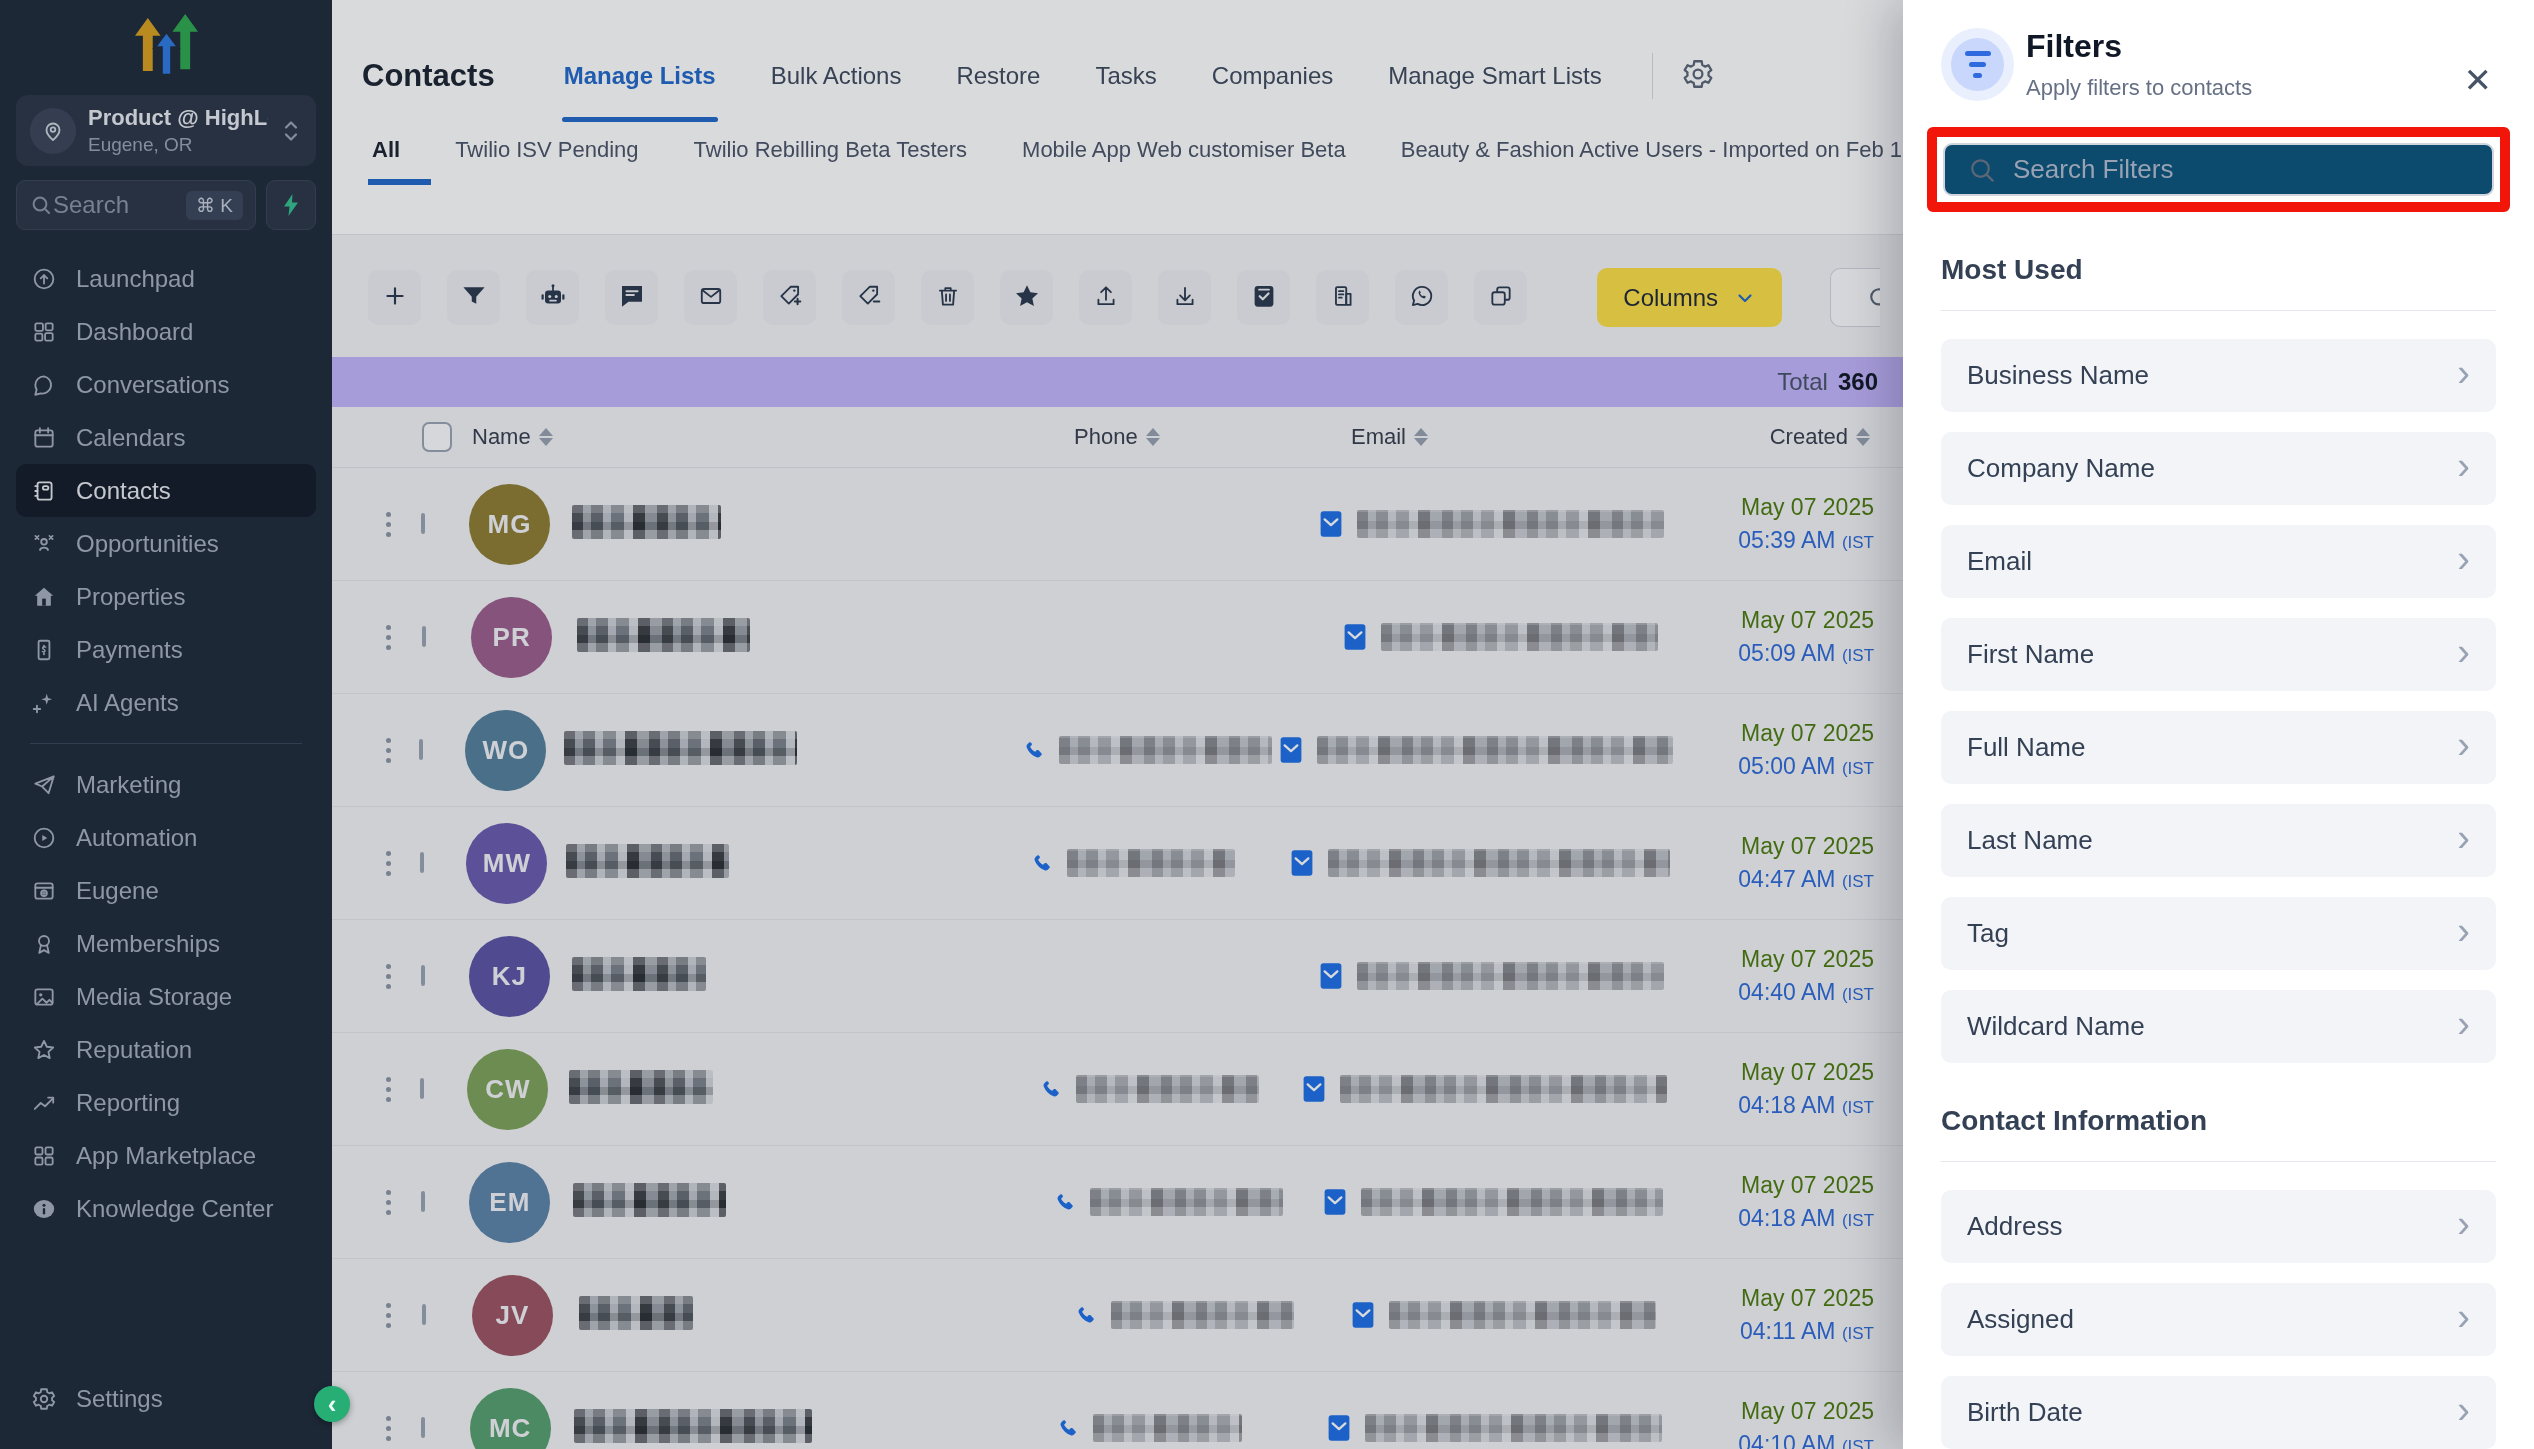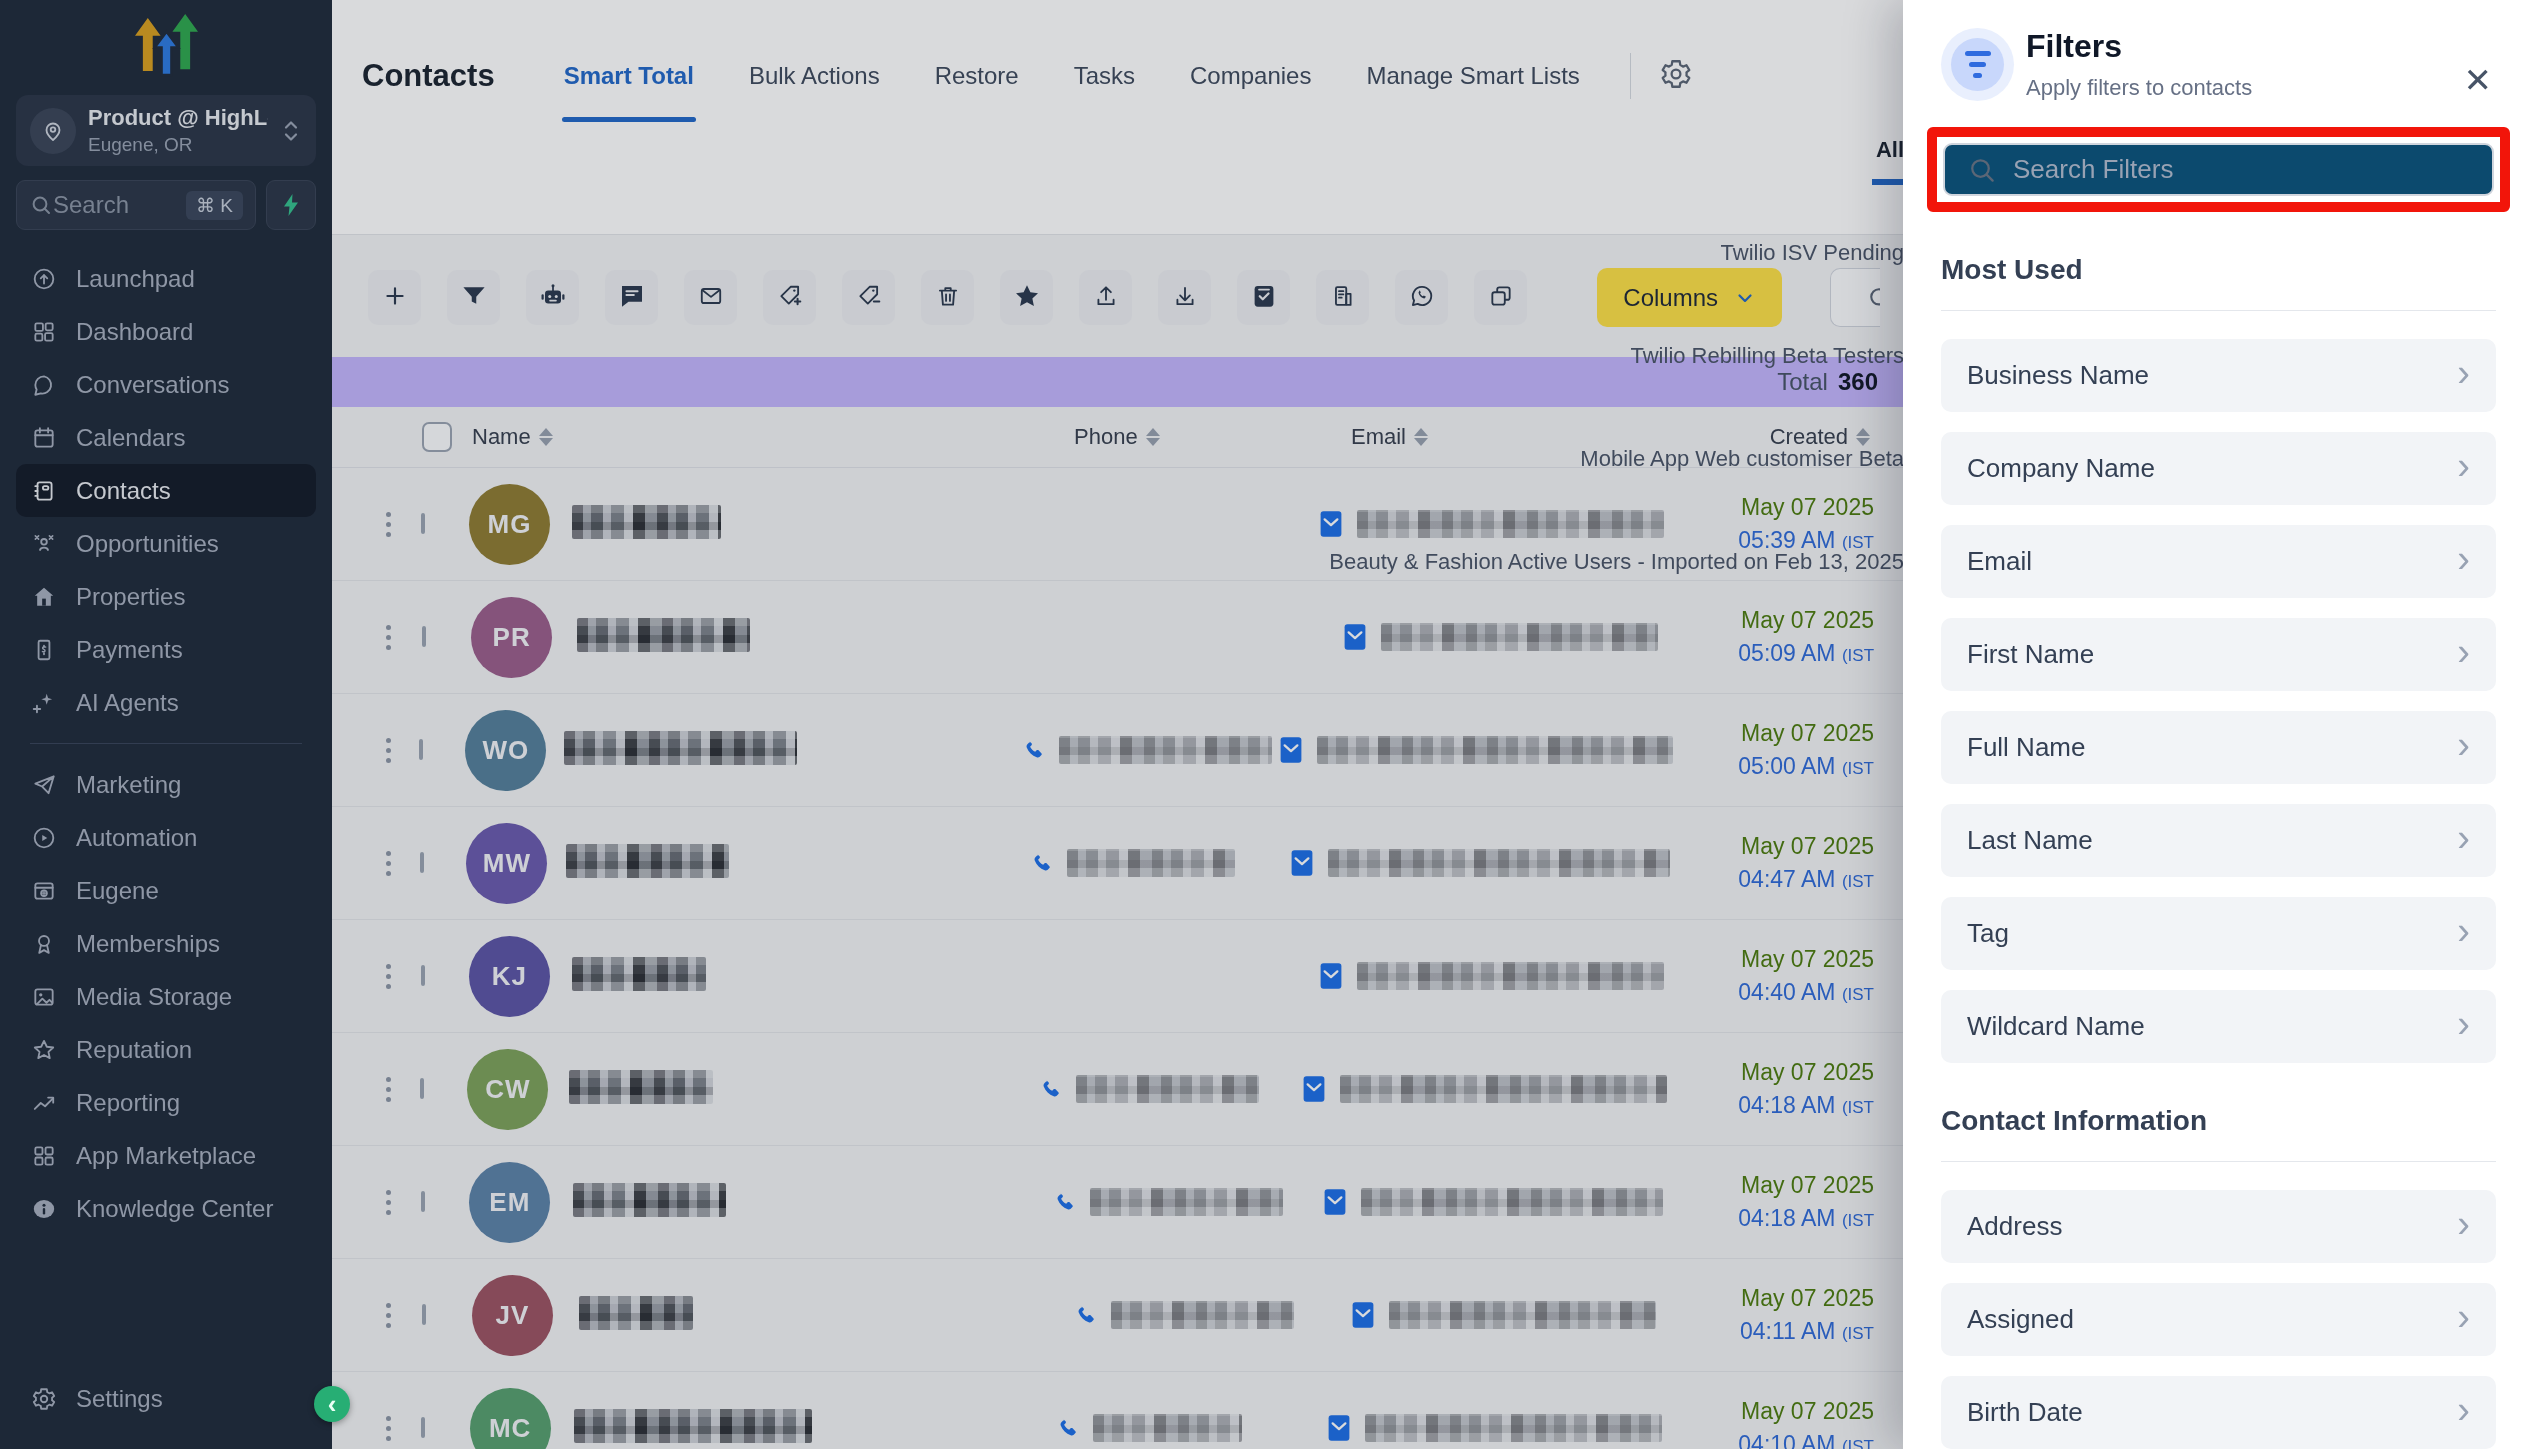--- a/index.html
+++ b/index.html
@@ -43,21 +43,21 @@
   .main-header { background:#ffffff; height:235px; border-bottom:1px solid #e2e4e8; position:relative; }
   .hdr-row { display:flex; align-items:center; padding:42px 0 0 30px; height:109px; }
   .page-title { font-size:31px; font-weight:700; color:#1b2430; margin-right:67px; }
   .top-tabs { display:flex; align-items:center; gap:51px; }
   .top-tab { font-size:24px; color:#3f4b5e; cursor:pointer; position:relative; padding:14px 2px; white-space:nowrap; }
   .top-tab.active { color:#2268c9; font-weight:600; }
   .top-tab.active::after { content:""; position:absolute; left:0; right:0; bottom:-18px;
                            height:5px; border-radius:3px; background:#2268c9; }
   .hdr-sep { width:1px; height:46px; background:#d6dae0; margin:0 28px 0 48px; }
   .gear-btn { color:#5b6676; cursor:pointer; }
-  .subtabs { display:flex; align-items:flex-end; gap:55px; padding:0 0 0 40px; margin-top:28px;flex-direction:column; }
+  .subtabs { display:flex; align-items:flex-end; gap:55px; padding:0 0 0 40px; margin-top:28px; }
   .subtab { font-size:22px; color:#4a5568; padding-bottom:22px; position:relative; cursor:pointer; white-space:nowrap; }
   .subtab.active { color:#1b2430; font-weight:600; }
   .subtab.active::after { content:""; position:absolute; left:-4px; width:63px; bottom:0; height:6px; background:#2268c9; }
 
   .toolbar { display:flex; align-items:center; padding:33px 24px 0 36px; gap:26px; }
   .tb-btn { width:53px; height:55px; border-radius:10px; background:#eceef1; color:#2c3a4f;
             display:flex; align-items:center; justify-content:center; cursor:pointer; flex:0 0 auto; }
   .tb-spacer { flex:1; }
   .columns-btn { height:59px; border-radius:10px; background:#fde047; padding:0 26px;
                  display:flex; align-items:center; gap:16px; font-size:24px; color:#1f2937; cursor:pointer; }
@@ -367,21 +367,21 @@
     </div>
   </aside>
 
   <div class="collapse-btn">‹</div>
 
   <div class="main">
     <div class="main-header">
       <div class="hdr-row">
         <div class="page-title">Contacts</div>
         <div class="top-tabs" id="top-tabs">
-            <span class="top-tab active">Smart Total</span>
+            <span class="top-tab active">Manage Lists</span>
             <span class="top-tab">Bulk Actions</span>
             <span class="top-tab">Restore</span>
             <span class="top-tab">Tasks</span>
             <span class="top-tab">Companies</span>
             <span class="top-tab">Manage Smart Lists</span>
           </div>
         <div class="hdr-sep"></div>
         <div class="gear-btn">
           <svg width="34" height="34" viewBox="0 0 24 24" fill="none" stroke="currentColor" stroke-width="1.6" stroke-linecap="round" stroke-linejoin="round">
             <circle cx="12" cy="12" r="3.1"></circle>

